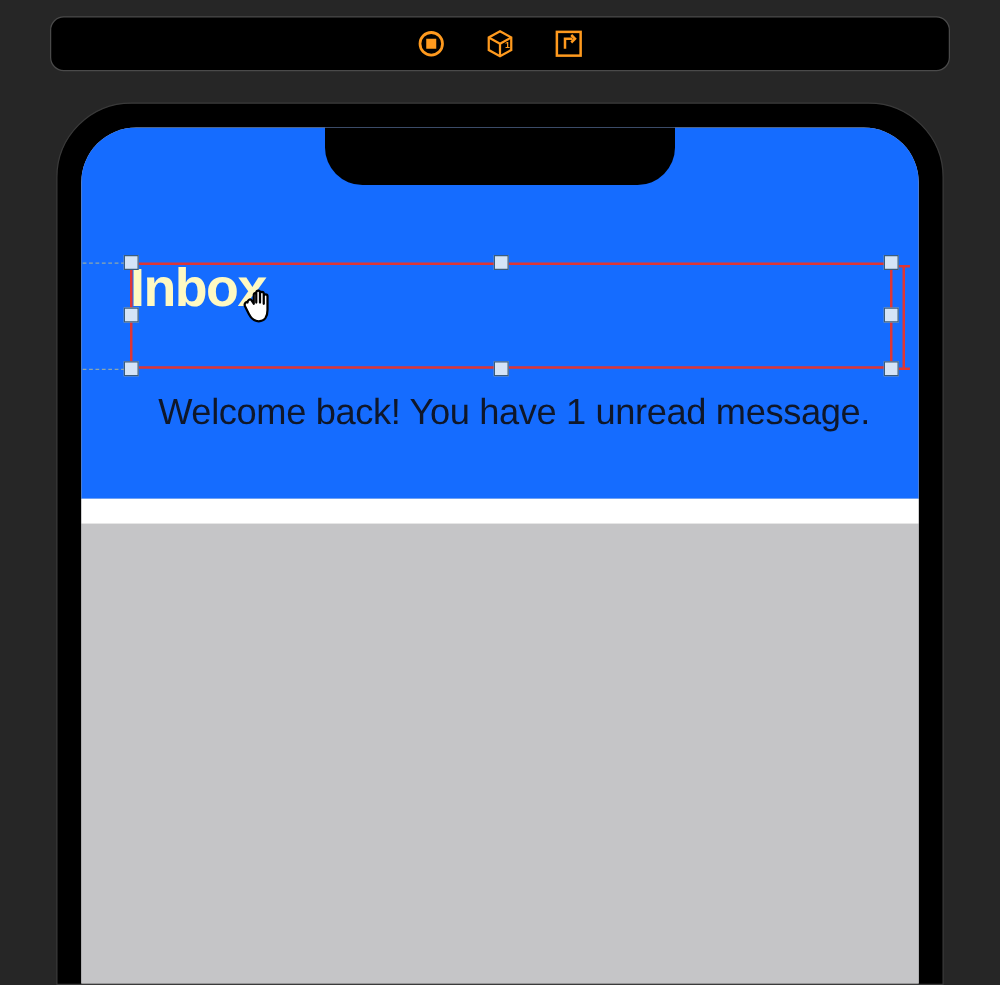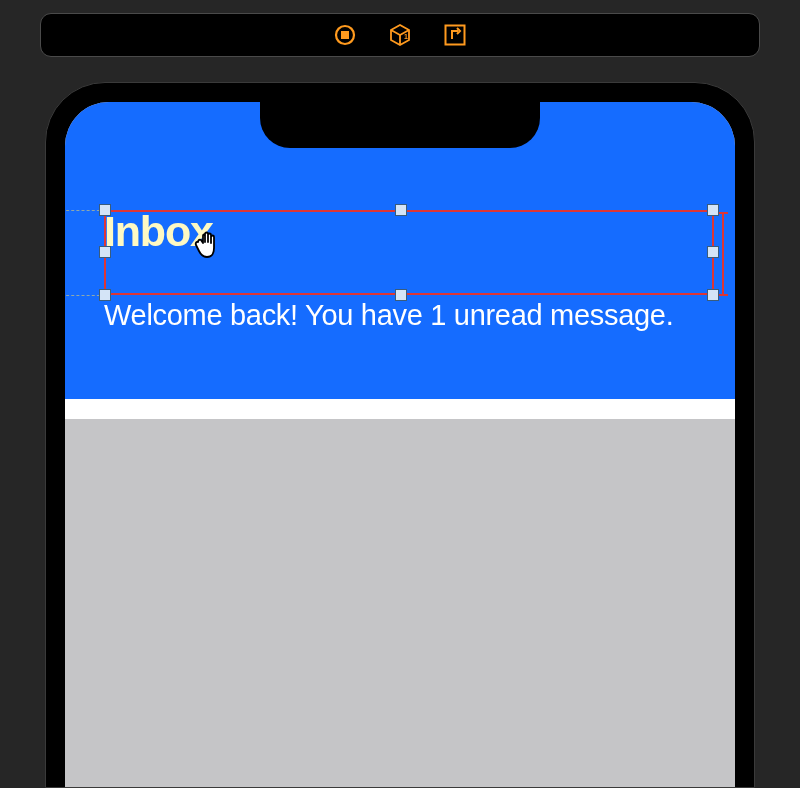--- a/index.html
+++ b/index.html
@@ -99,24 +99,25 @@
       font-size: 43px;
       font-weight: 700;
       color: #fef9c3;
       letter-spacing: -1.2px;
       line-height: 1;
     }
 
     .subtitle {
       font-size: 29px;
       font-weight: 400;
-      color: #ffffff;
-      margin-top: 44px;
+      color: #0f172a;
+      margin-top: 59px;
       line-height: 1.25;
       letter-spacing: -0.3px;
+      text-align: right;
     }
 
     
     .white-divider {
       position: absolute;
       top: 297px;
       left: 0;
       right: 0;
       height: 20px;
       background: #ffffff;

